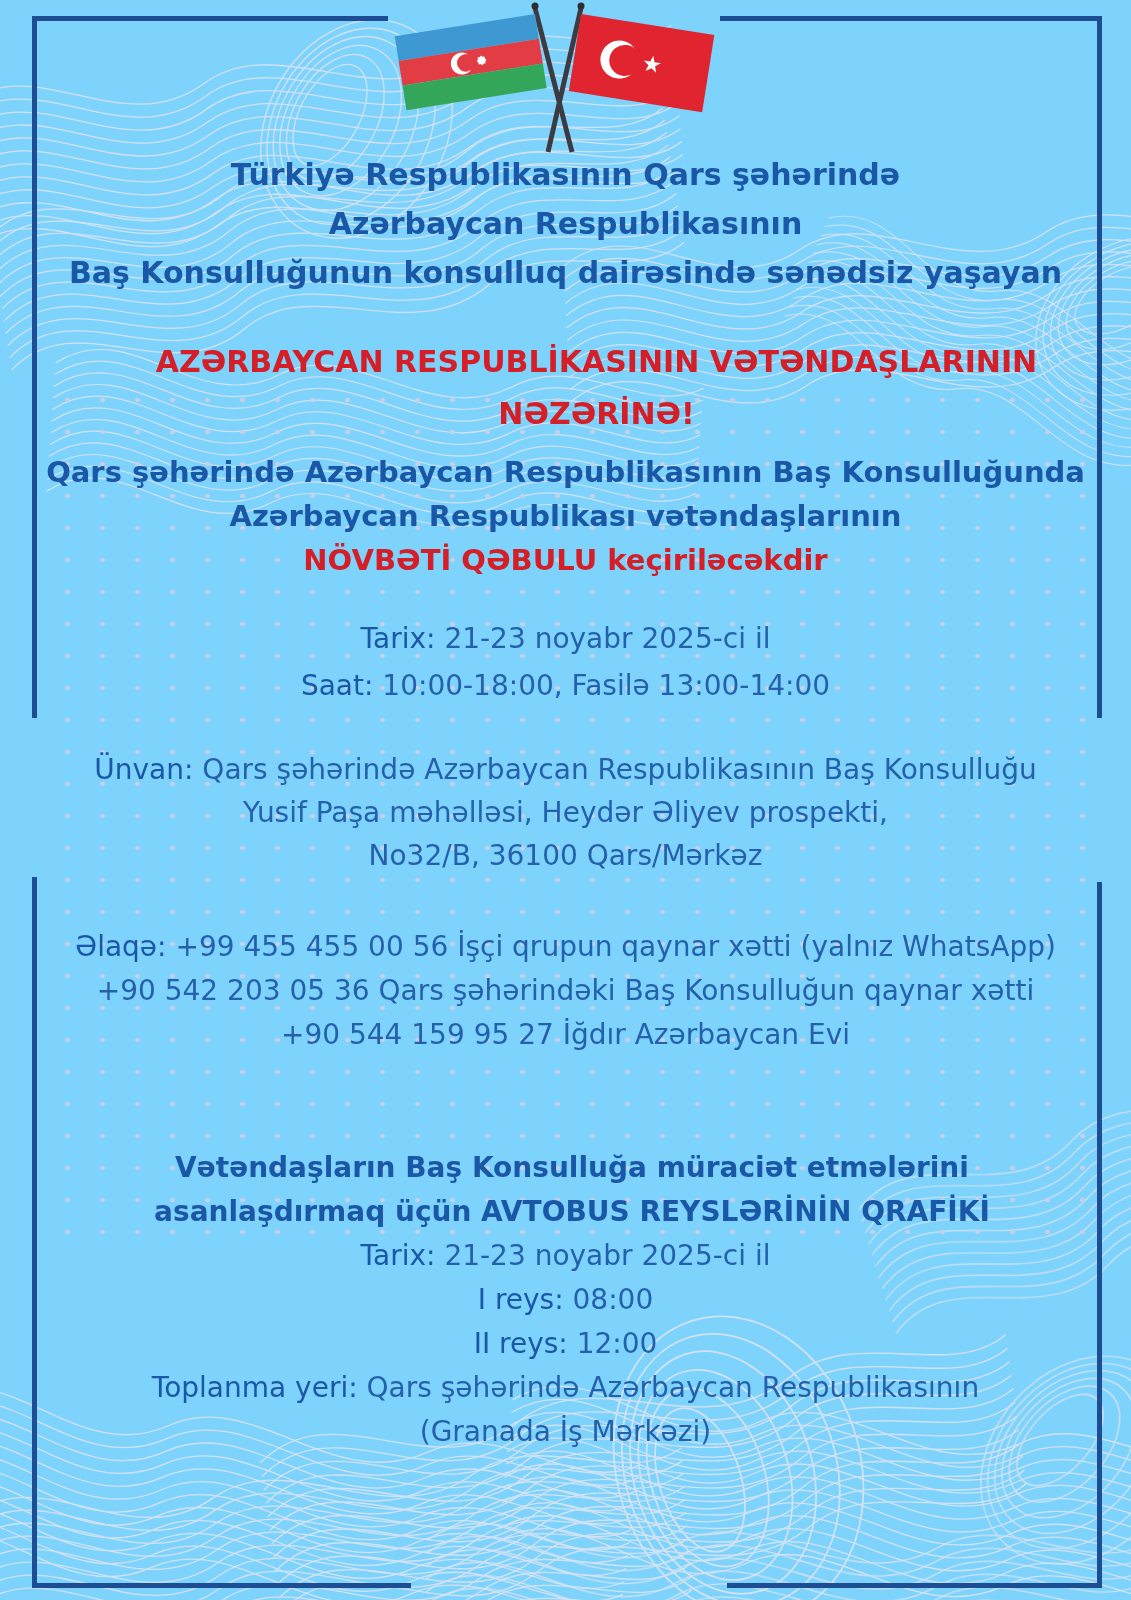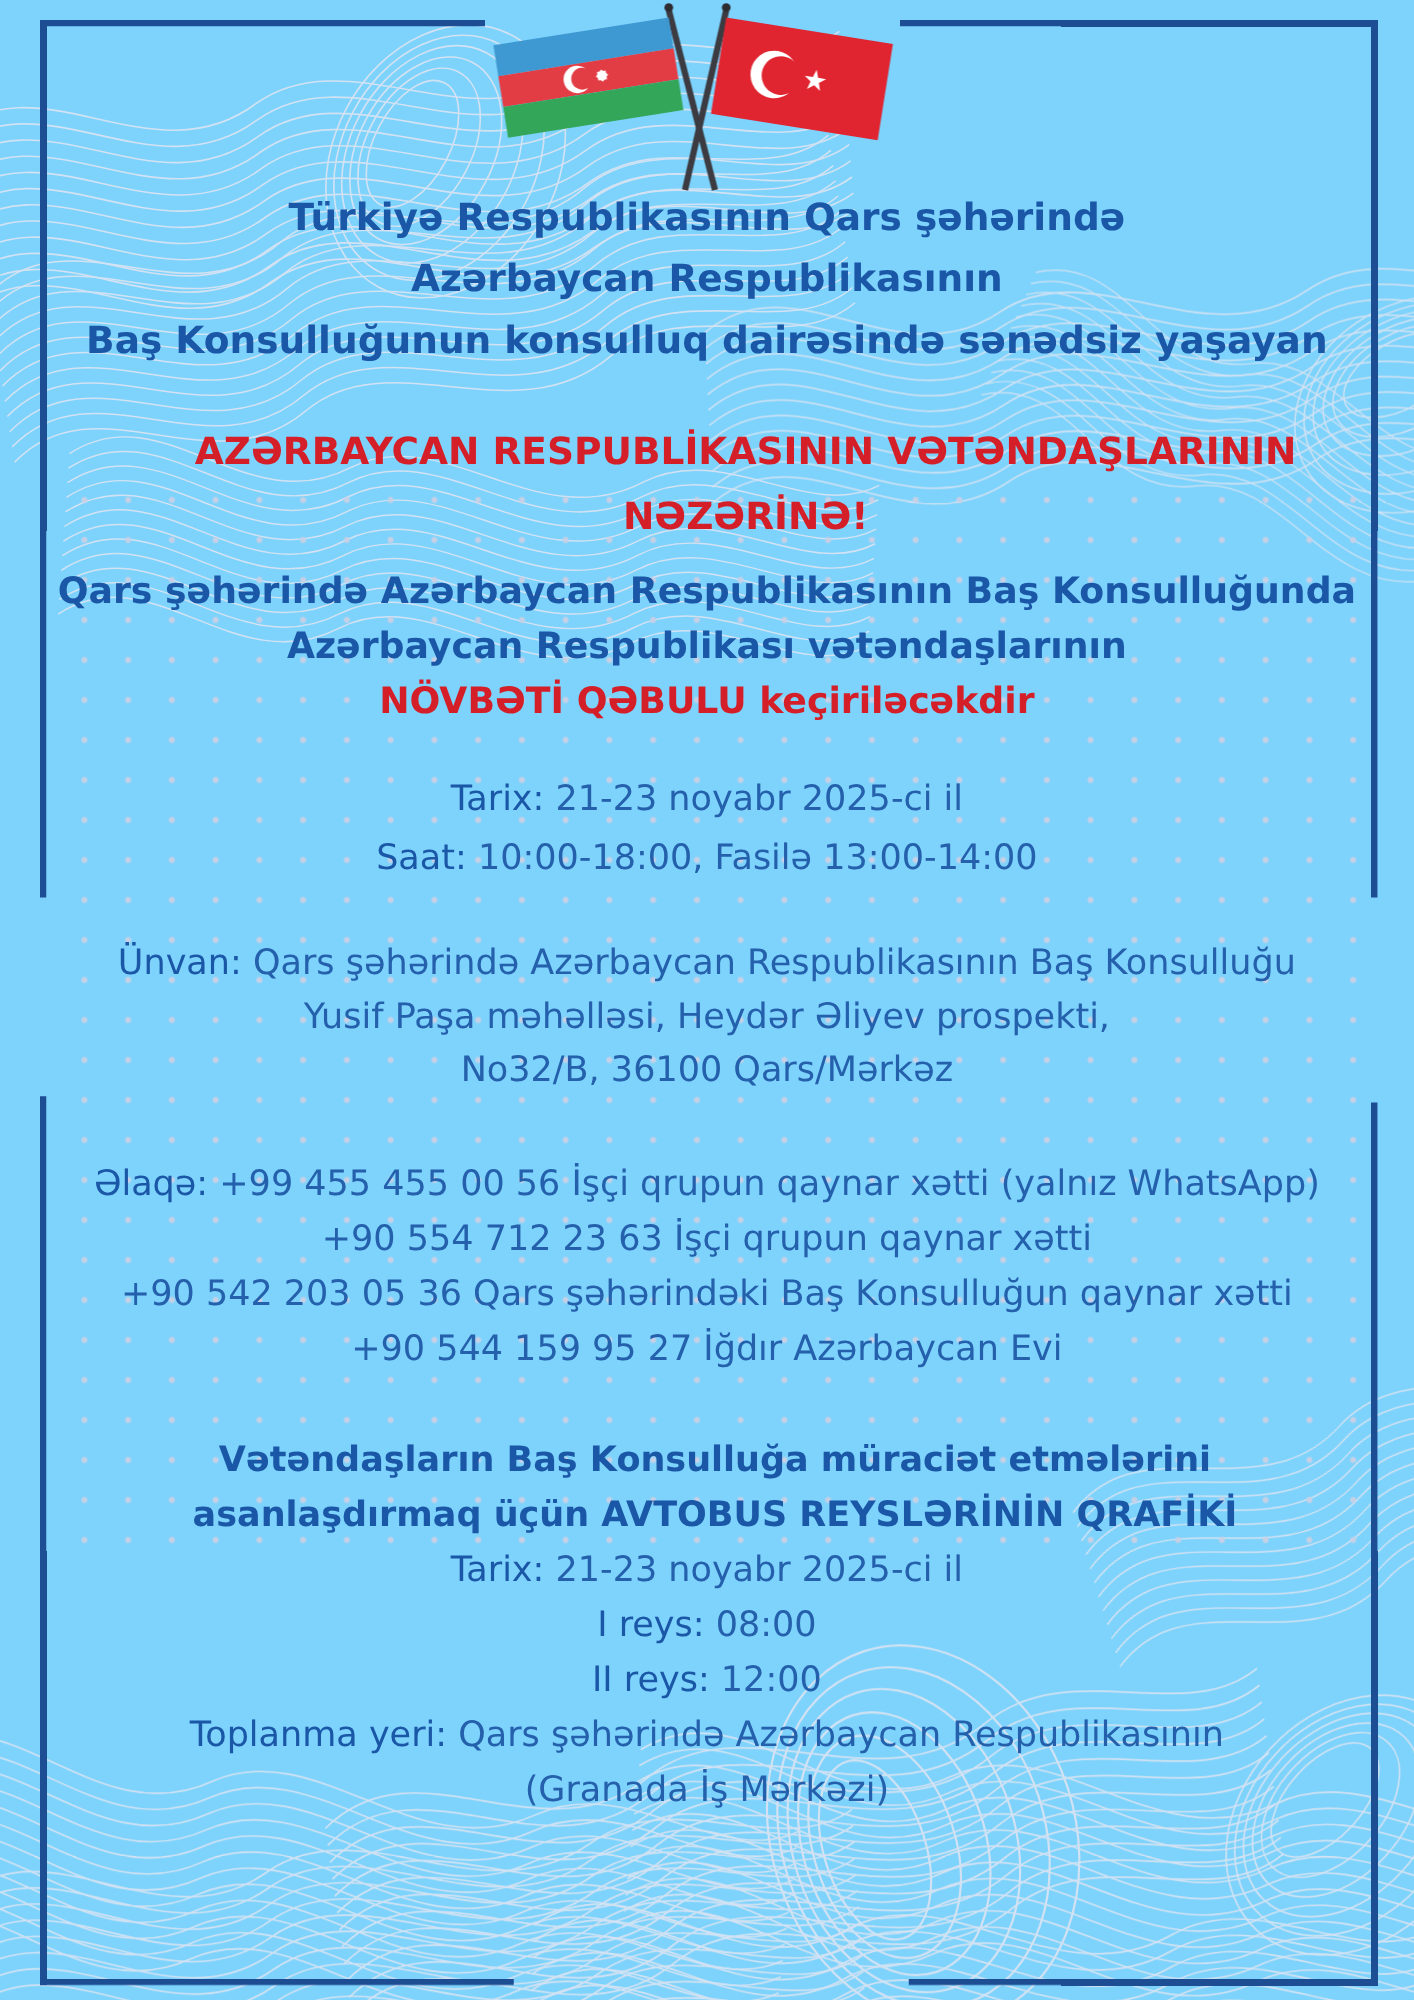--- a/index.html
+++ b/index.html
@@ -165,21 +165,20 @@
     </div>
     <div>Yusif Paşa məhəlləsi, Heydər Əliyev prospekti,</div>
     <div>No32/B, 36100 Qars/Mərkəz</div>
   </div>
 
   <div class="tb elaqe">
     <div>
       <span class="lbl">Əlaqə:</span>
       <span>+99 455 455 00 56 İşçi qrupun qaynar xətti (yalnız WhatsApp)</span>
     </div>
-    <div>+90 554 712 23 63 İşçi qrupun qaynar xətti</div>
     <div>+90 542 203 05 36 Qars şəhərindəki Baş Konsulluğun qaynar xətti</div>
     <div>+90 544 159 95 27 İğdır Azərbaycan Evi</div>
   </div>
 
   <div class="tb bus">
     <div class="bh">Vətəndaşların Baş Konsulluğa müraciət etmələrini</div>
     <div class="bh">asanlaşdırmaq üçün AVTOBUS REYSLƏRİNİN QRAFİKİ</div>
     <div>
       <span class="lbl">Tarix:</span>
       <span>21-23 noyabr 2025-ci il</span>

